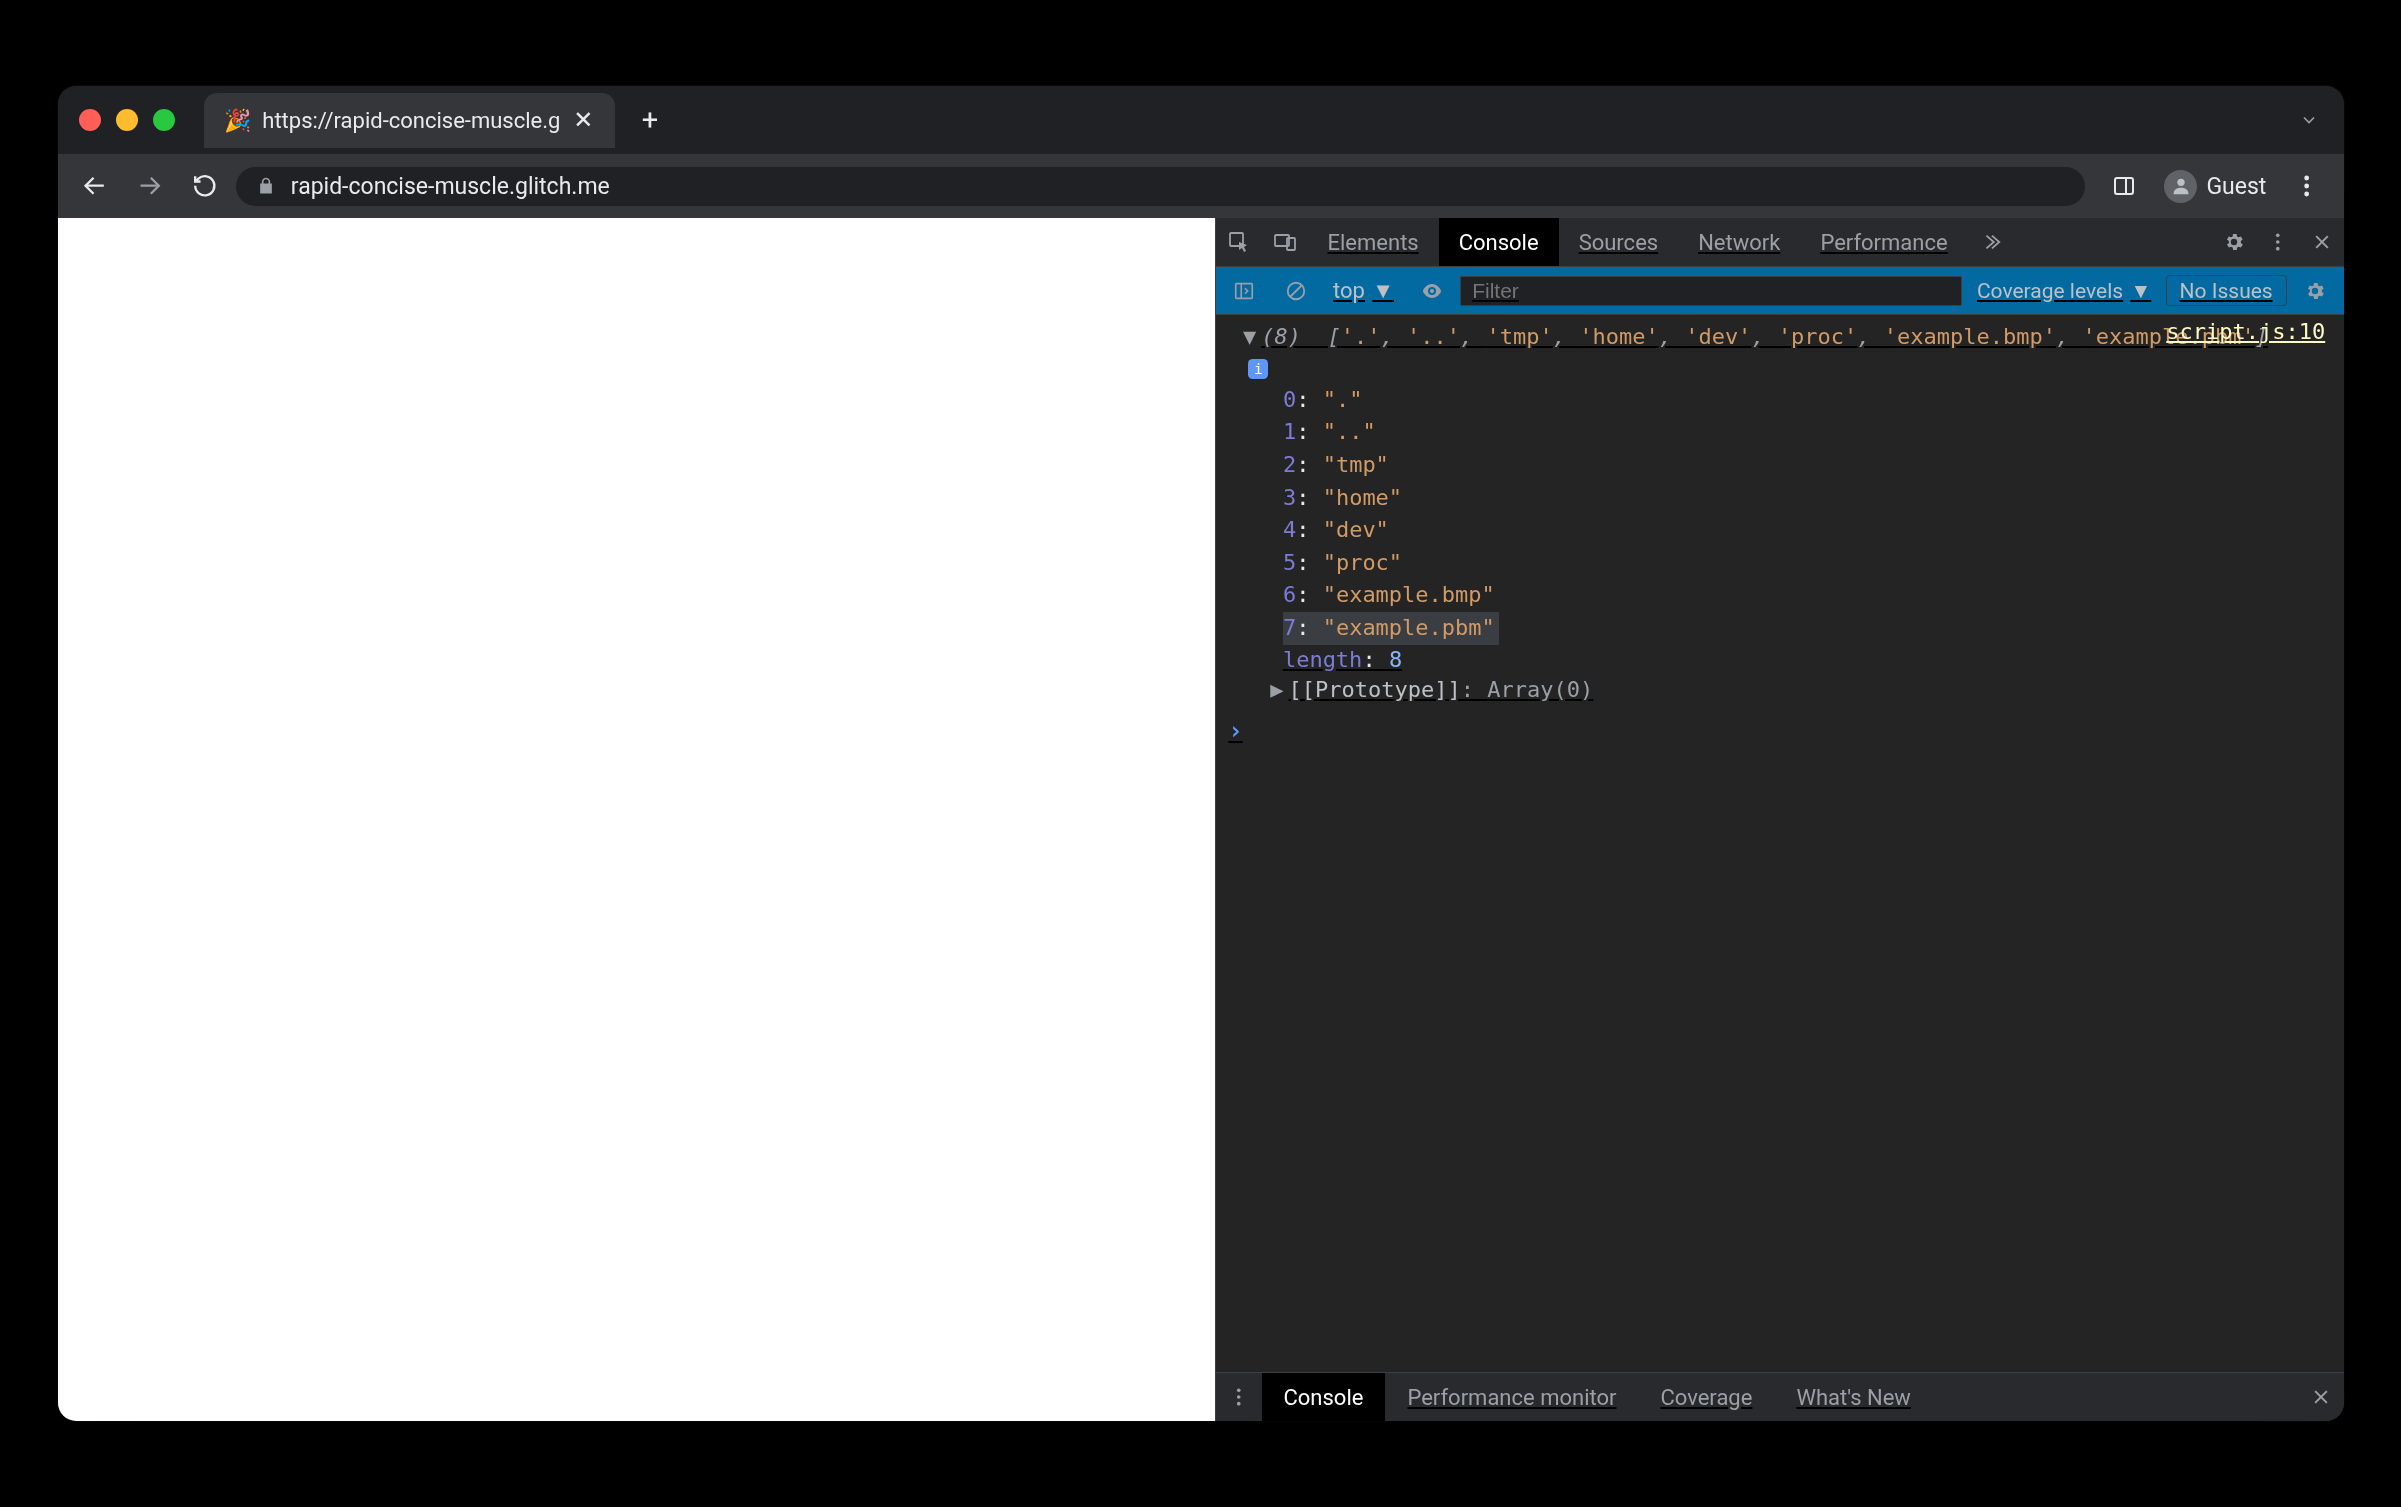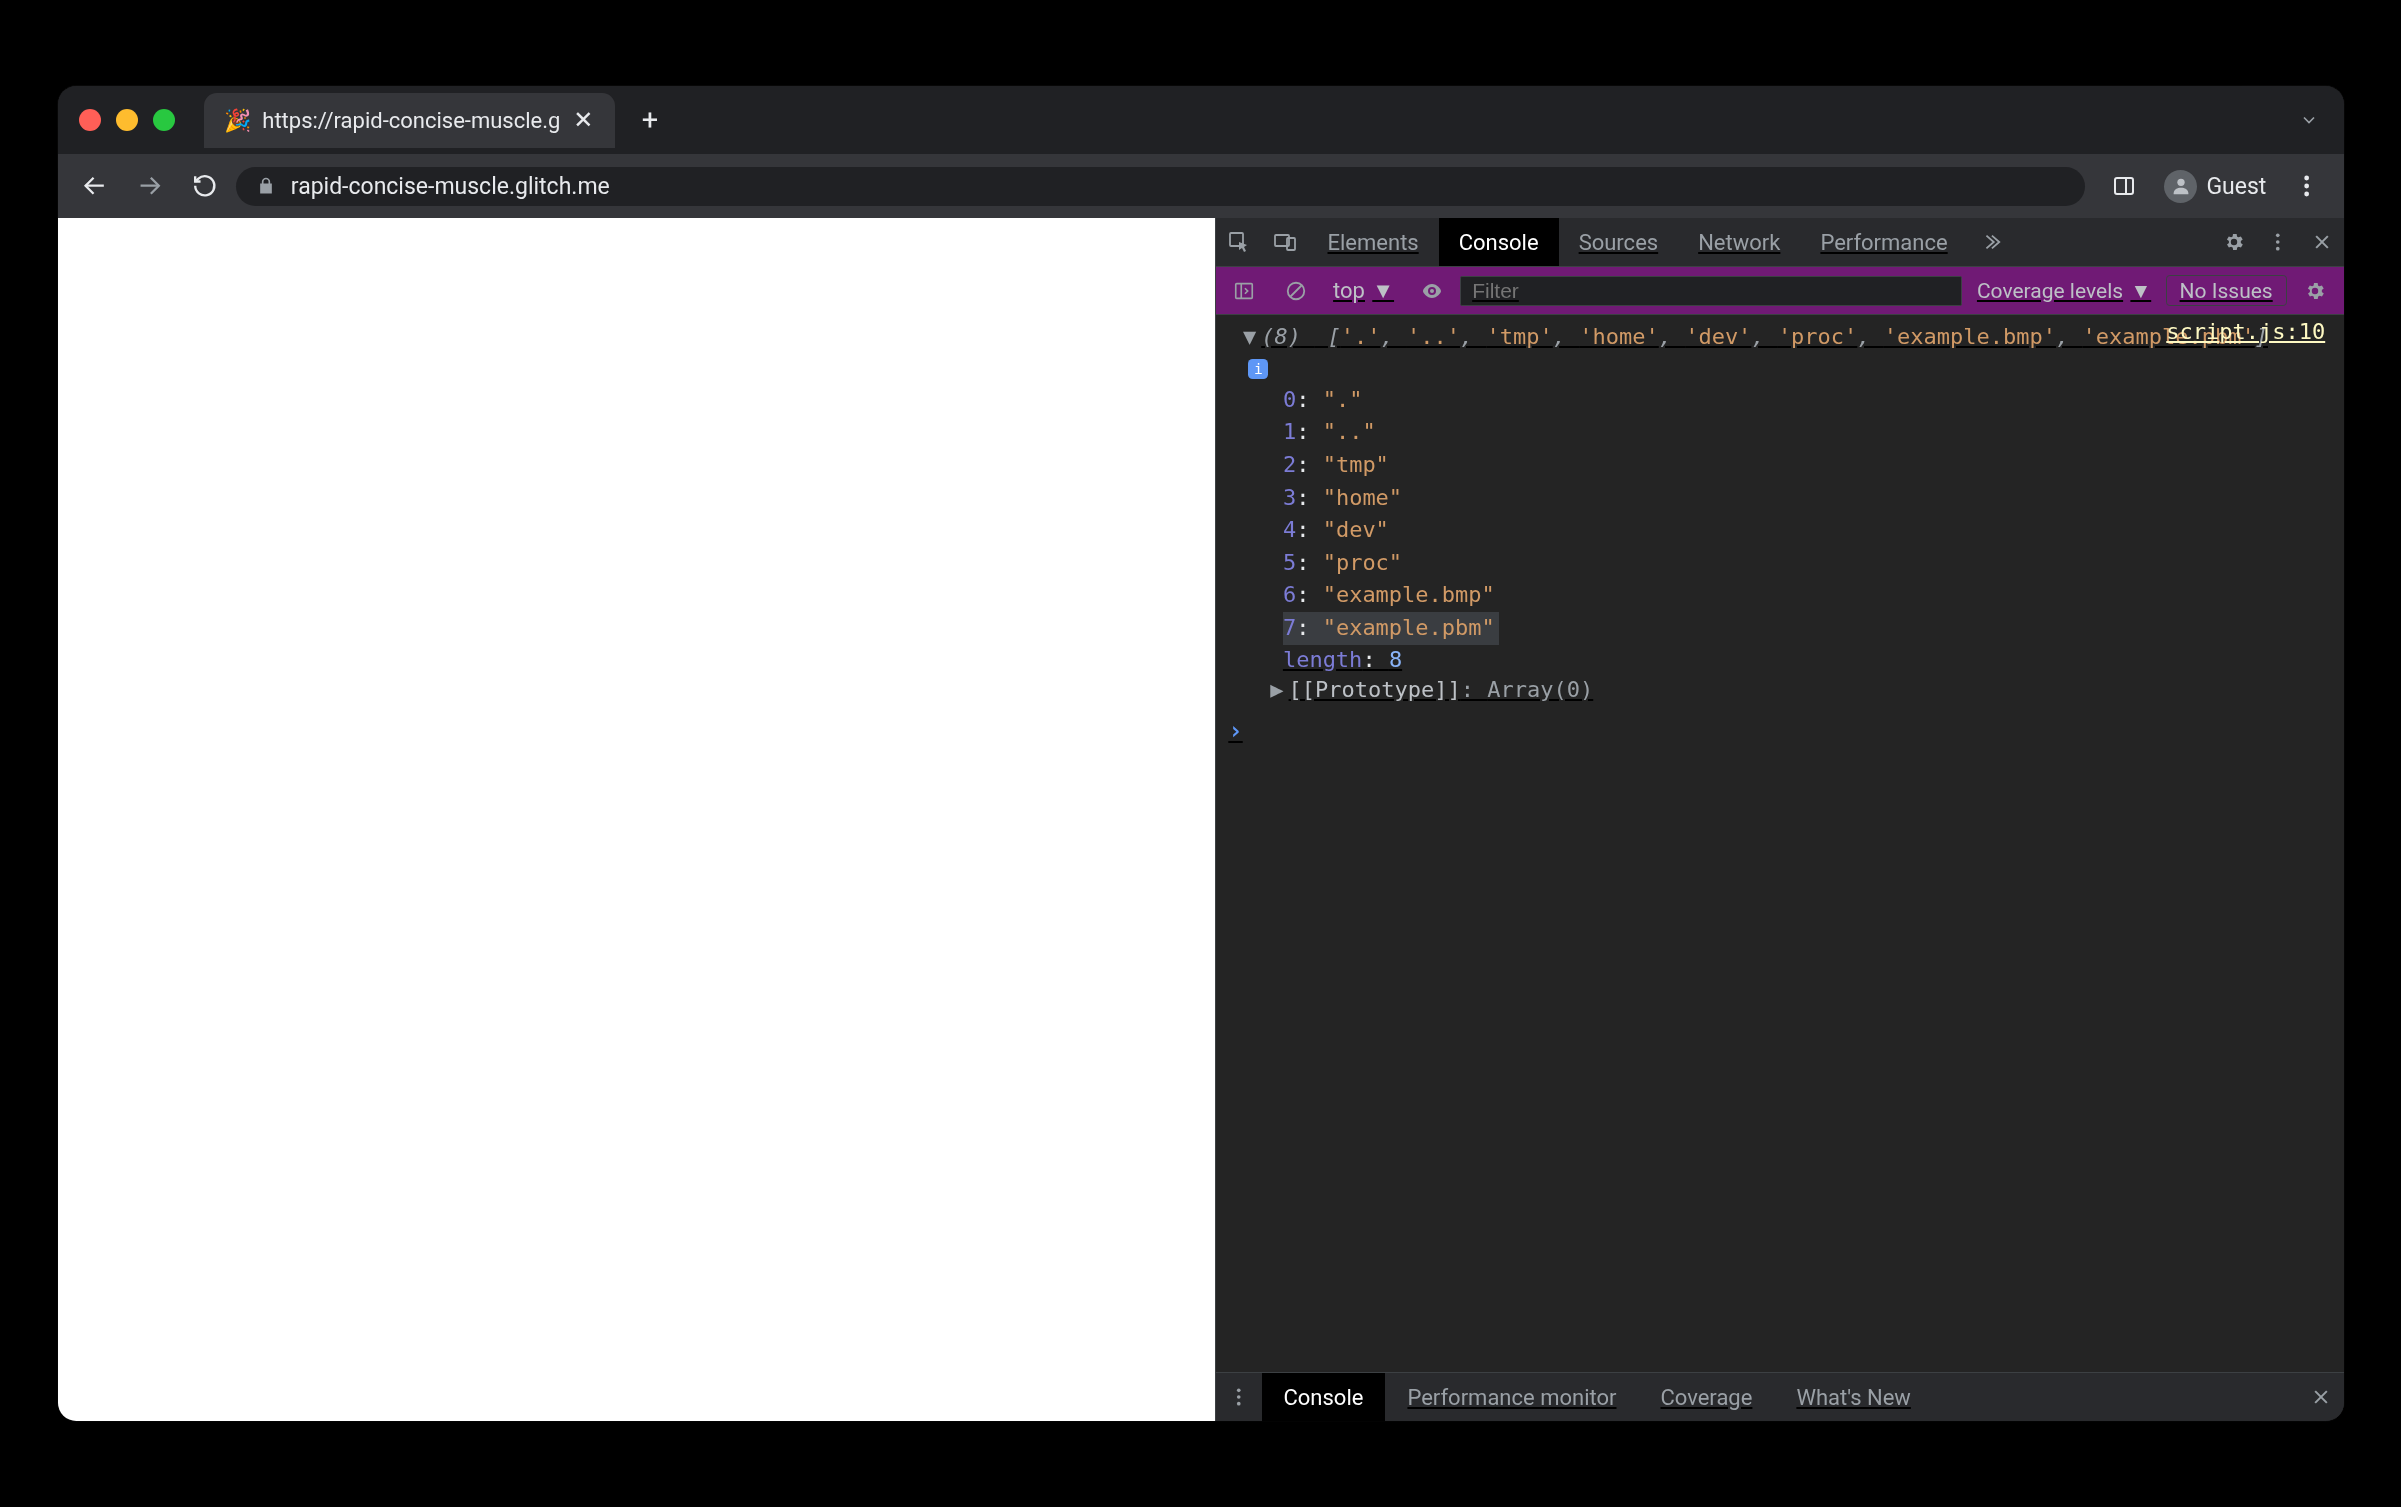--- a/index.html
+++ b/index.html
@@ -159,21 +159,21 @@
     font-size: 22px;
   }
   .dt-tab.active { background:#000; color:#fff; }
   .dt-spacer { flex:1; }
   .dt-right { display:flex; align-items:center; }
   .dt-right .dt-iconbtn { width:44px; }
 
   
   .con-toolbar {
     height: 48px;
-    background:#701a75;
+    background:#0369a1;
     border-bottom:0.9px solid #3c4043;
     display:flex;
     align-items:center;
     gap:5.5px;
     padding: 0 5.5px;
   }
   .con-context {
     display:flex; align-items:center; gap:7.3px; color:#bdc1c6;
     padding:0 9.1px; font-size:22px;
   }

